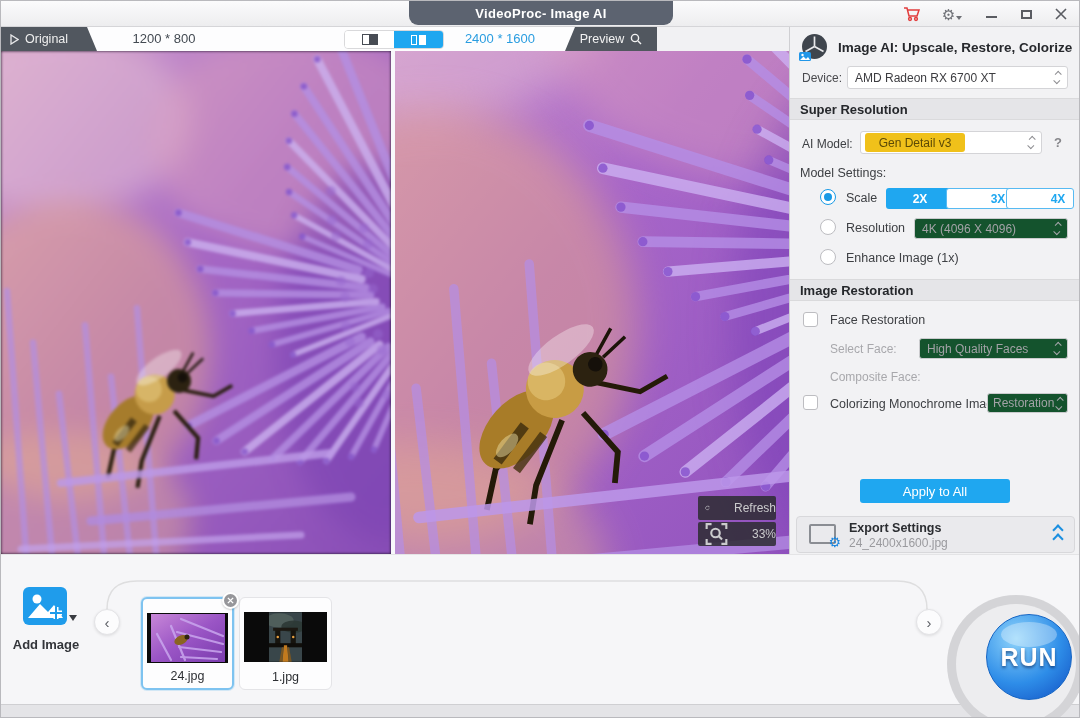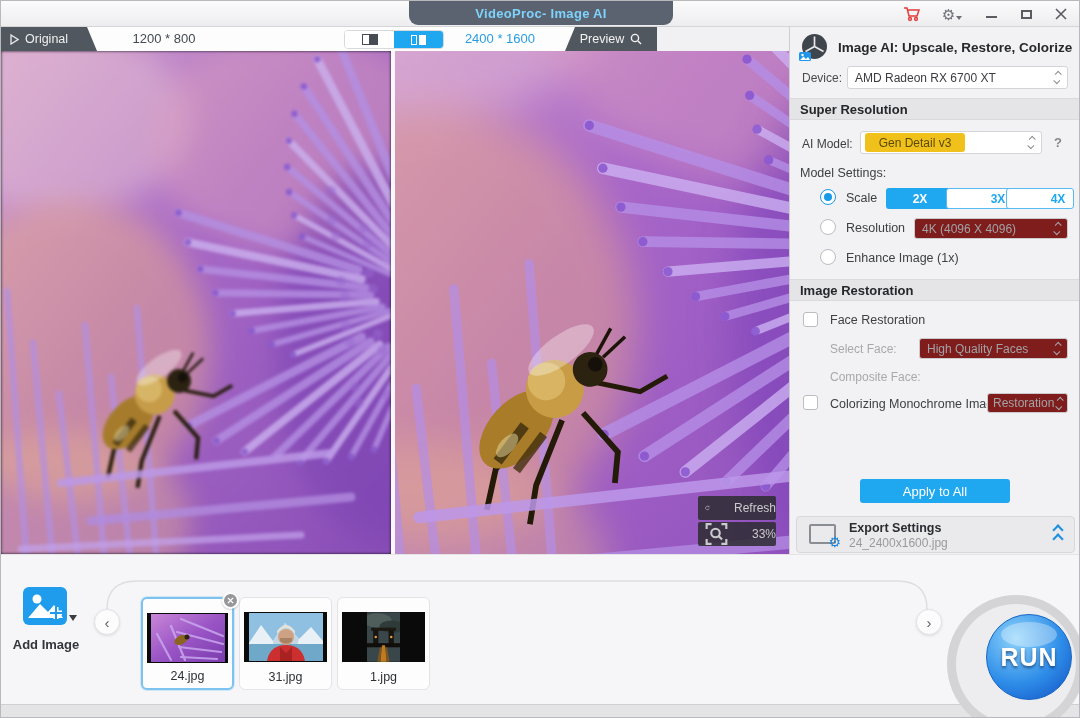--- a/index.html
+++ b/index.html
@@ -4,21 +4,21 @@
 <style>
   html,body{margin:0;padding:0;background:#8f8f94;}
   *{box-sizing:border-box;}
   #app{position:relative;width:1080px;height:718px;margin:0 auto;background:#f1f1f3;
        font-family:"Liberation Sans",sans-serif;overflow:hidden;border:1px solid #b9b9bd;}
 
   
   .titlebar{position:absolute;left:0;top:0;width:100%;height:26px;
             background:linear-gradient(#fbfbfc,#ededef);border-bottom:1px solid #d5d5d8;}
   .title-tab{position:absolute;left:408px;top:0;width:264px;height:24px;background:#5c6370;
-             border-radius:0 0 9px 9px;color:#7dd3fc;font-weight:bold;font-size:13px;
+             border-radius:0 0 9px 9px;color:#ffffff;font-weight:bold;font-size:13px;
              display:flex;align-items:center;justify-content:center;letter-spacing:.3px;}
   .tb-btn{position:absolute;top:0;height:26px;width:30px;display:flex;align-items:center;justify-content:center;cursor:default;}
   .i-min{width:11px;border-top:2px solid #5a5c62;margin-top:6px;}
   .i-max{width:11px;height:9px;border:2px solid #5a5c62;}
   .gear-glyph{font-size:15px;color:#6e7076;line-height:1;}
   .gear-caret{width:0;height:0;border-left:3px solid transparent;border-right:3px solid transparent;
               border-top:4px solid #6e7076;margin-left:1px;margin-top:7px;}
 
   
   .toolbar{position:absolute;left:0;top:26px;width:656px;height:24px;background:#fdfdfe;}
@@ -58,21 +58,21 @@
   .sidebar{position:absolute;left:788px;top:26px;width:292px;height:527px;background:#f2f2f4;
            border-left:1px solid #cfcfd2;font-size:12px;color:#3e4044;}
   .sb-title{position:absolute;left:48px;top:13px;font-weight:bold;font-size:13.5px;color:#26282c;}
   .ap-icon{position:absolute;left:12px;top:7px;width:25px;height:25px;border-radius:50%;background:#3f454d;}
   .ap-blades{position:absolute;inset:0;}
   .ap-img{position:absolute;left:-3px;bottom:-2px;width:12px;height:9px;background:#2196e8;border-radius:1.5px;}
   .ap-img svg{display:block;}
   .label{position:absolute;white-space:nowrap;}
   .select{position:absolute;background:#fff;border:1px solid #d4d4d7;border-radius:3px;display:flex;
           align-items:center;padding:0 7px;font-size:12px;color:#3c3c40;}
-  .select.disabled{background:#7f1d1d;border-color:#cbcbce;color:#a2a2a6;}
+  .select.disabled{background:#14532d;border-color:#cbcbce;color:#a2a2a6;}
   .dda{display:flex;flex-direction:column;gap:3px;margin-left:auto;}
   .dda i{width:5px;height:5px;border:solid #8e8e92;border-width:1.6px 1.6px 0 0;display:block;}
   .dda .up{transform:rotate(-45deg) translateY(1px);}
   .dda .dn{transform:rotate(135deg) translateY(1px);}
   .select.disabled .dda i{border-color:#a6a6aa;}
   .section{position:absolute;left:0;width:100%;height:22px;background:#e5e5e8;border-top:1px solid #dadadc;
            border-bottom:1px solid #dadadc;font-weight:bold;font-size:13px;color:#25272b;
            display:flex;align-items:center;padding-left:10px;}
   .pill{background:#f0c11a;border-radius:3px;width:100px;text-align:center;padding:2.5px 0;color:#5c4a06;}
   .help{position:absolute;left:264px;top:108px;font-weight:bold;font-size:13px;color:#86868a;}
@@ -477,36 +477,20 @@
               <line x1="20" y1="46" x2="6" y2="20"></line>
                 <line x1="34" y1="46" x2="20" y2="12"></line>
             </g>
             <ellipse cx="30" cy="26" rx="7" ry="4.5" fill="#8a6420" transform="rotate(-25 30 26)"></ellipse>
             <circle cx="36" cy="23" r="2.5" fill="#2e2410"></circle>
           </svg>
         </div>
         <div class="thumb-label">24.jpg</div>
       </div>
 
-      <div class="thumb">
-        <div class="thumb-img">
-          <svg viewBox="0 0 74 48" width="74">
-            <rect width="74" height="48" fill="#8fc0e2"></rect>
-            <polygon points="0,30 12,12 24,28 36,10 50,26 62,14 74,28 74,48 0,48" fill="#e9f1f7"></polygon>
-            <polygon points="36,10 50,26 43,48 26,48 24,28" fill="#c3d6e4"></polygon>
-            <rect y="31" width="74" height="17" fill="#6fa8c8"></rect>
-            <path d="M18 48 C20 36 28 32 37 32 C46 32 54 36 56 48 Z" fill="#cc2f2f"></path>
-            <path d="M31 34 L37 40 L43 34 L43 48 L31 48 Z" fill="#a82222"></path>
-            <circle cx="37" cy="24" r="8" fill="#cfa183"></circle>
-            <path d="M28 21 Q37 8 46 21 L46 18 Q37 6 28 18 Z" fill="#e6e2d8"></path>
-            <path d="M31 28 Q37 33 43 28 L43 25 L31 25 Z" fill="#7a5a40" opacity="0.45"></path>
-          </svg>
-        </div>
-        <div class="thumb-label">31.jpg</div>
-      </div>
 
       <div class="thumb">
         <div class="thumb-img">
           <svg viewBox="0 0 32 48" width="33">
             <rect width="32" height="48" fill="#39464a"></rect>
             <ellipse cx="10" cy="8" rx="14" ry="7" fill="#55645f" opacity="0.8"></ellipse>
             <ellipse cx="24" cy="14" rx="12" ry="6" fill="#2c3835" opacity="0.9"></ellipse>
             <rect x="6" y="17" width="5" height="15" fill="#17140e"></rect>
             <rect x="21" y="17" width="5" height="15" fill="#17140e"></rect>
             <rect x="4" y="15" width="24" height="3" fill="#1c1812"></rect>

